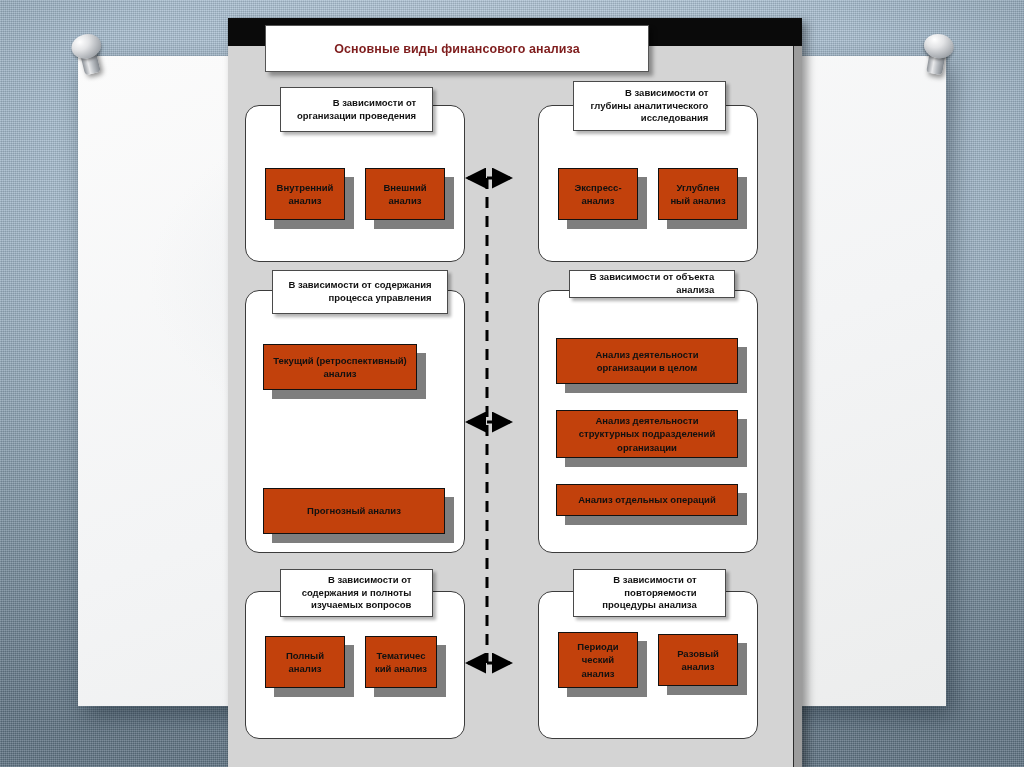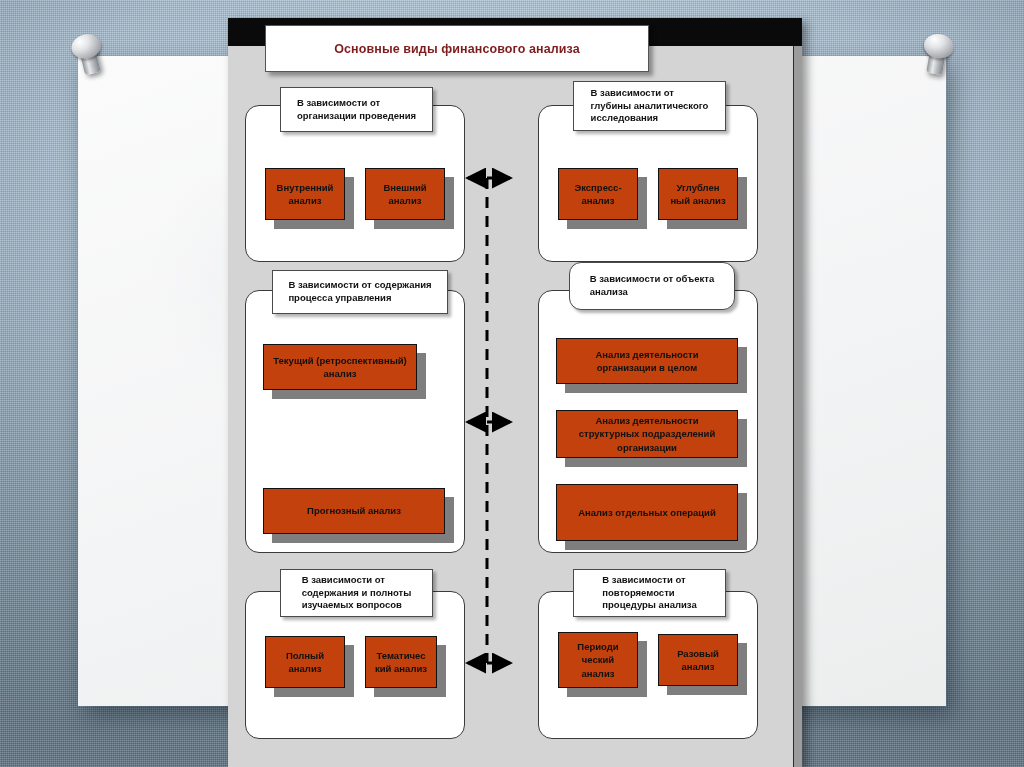--- a/index.html
+++ b/index.html
@@ -88,21 +88,21 @@
     position:absolute;
     background:#ffffff;
     border:1.5px solid #3b3b3b;
     border-radius:14px;
   }
   .group-header {
     position:absolute;
     background:#ffffff;
     border:1px solid #4a4a4a;
     box-shadow: 3px 3px 3px rgba(0,0,0,.30);
-    display:flex; align-items:center; justify-content:center; text-align:left;
+    display:flex; align-items:center; justify-content:center; text-align:right;
     font-size:9.5px; font-weight:bold; color:#111; line-height:1.35;
     padding:2px 4px;
     z-index:4;
   }
 
   
   .node { position:absolute; }
   .node .shadow {
     position:absolute; left:9px; top:9px; width:100%; height:100%;
     background:#7e7e7e;
@@ -213,40 +213,40 @@
       </div>
     </div>
     <div class="node" style="left:35px; top:470px; width:182px; height:46px;">
       <div class="shadow"></div>
       <div class="face">
         <span style="white-space:pre-line">Прогнозный анализ</span>
       </div>
     </div>
 
     <div class="group" style="left:310px; top:272px; width:220px; height:263px;"></div>
-    <div class="group-header" style="left:341px; top:244px; width:166px; height:48px;border-radius:12px;">
+    <div class="group-header" style="left:341px; top:252px; width:166px; height:28px;">
       <span style="white-space:pre-line">В зависимости от объекта
 анализа</span>
     </div>
     <div class="node" style="left:328px; top:320px; width:182px; height:46px;">
       <div class="shadow"></div>
       <div class="face">
         <span style="white-space:pre-line">Анализ деятельности
 организации  в целом</span>
       </div>
     </div>
     <div class="node" style="left:328px; top:392px; width:182px; height:48px;">
       <div class="shadow"></div>
       <div class="face">
         <span style="white-space:pre-line">Анализ деятельности
 структурных подразделений
 организации</span>
       </div>
     </div>
-    <div class="node" style="left:328px; top:466px; width:182px; height:57px;">
+    <div class="node" style="left:328px; top:466px; width:182px; height:32px;">
       <div class="shadow"></div>
       <div class="face">
         <span style="white-space:pre-line">Анализ отдельных операций</span>
       </div>
     </div>
 
     <div class="group" style="left:17px; top:573px; width:220px; height:148px;"></div>
     <div class="group-header" style="left:52px; top:551px; width:153px; height:48px;">
       <span style="white-space:pre-line">В зависимости от
 содержания и полноты

